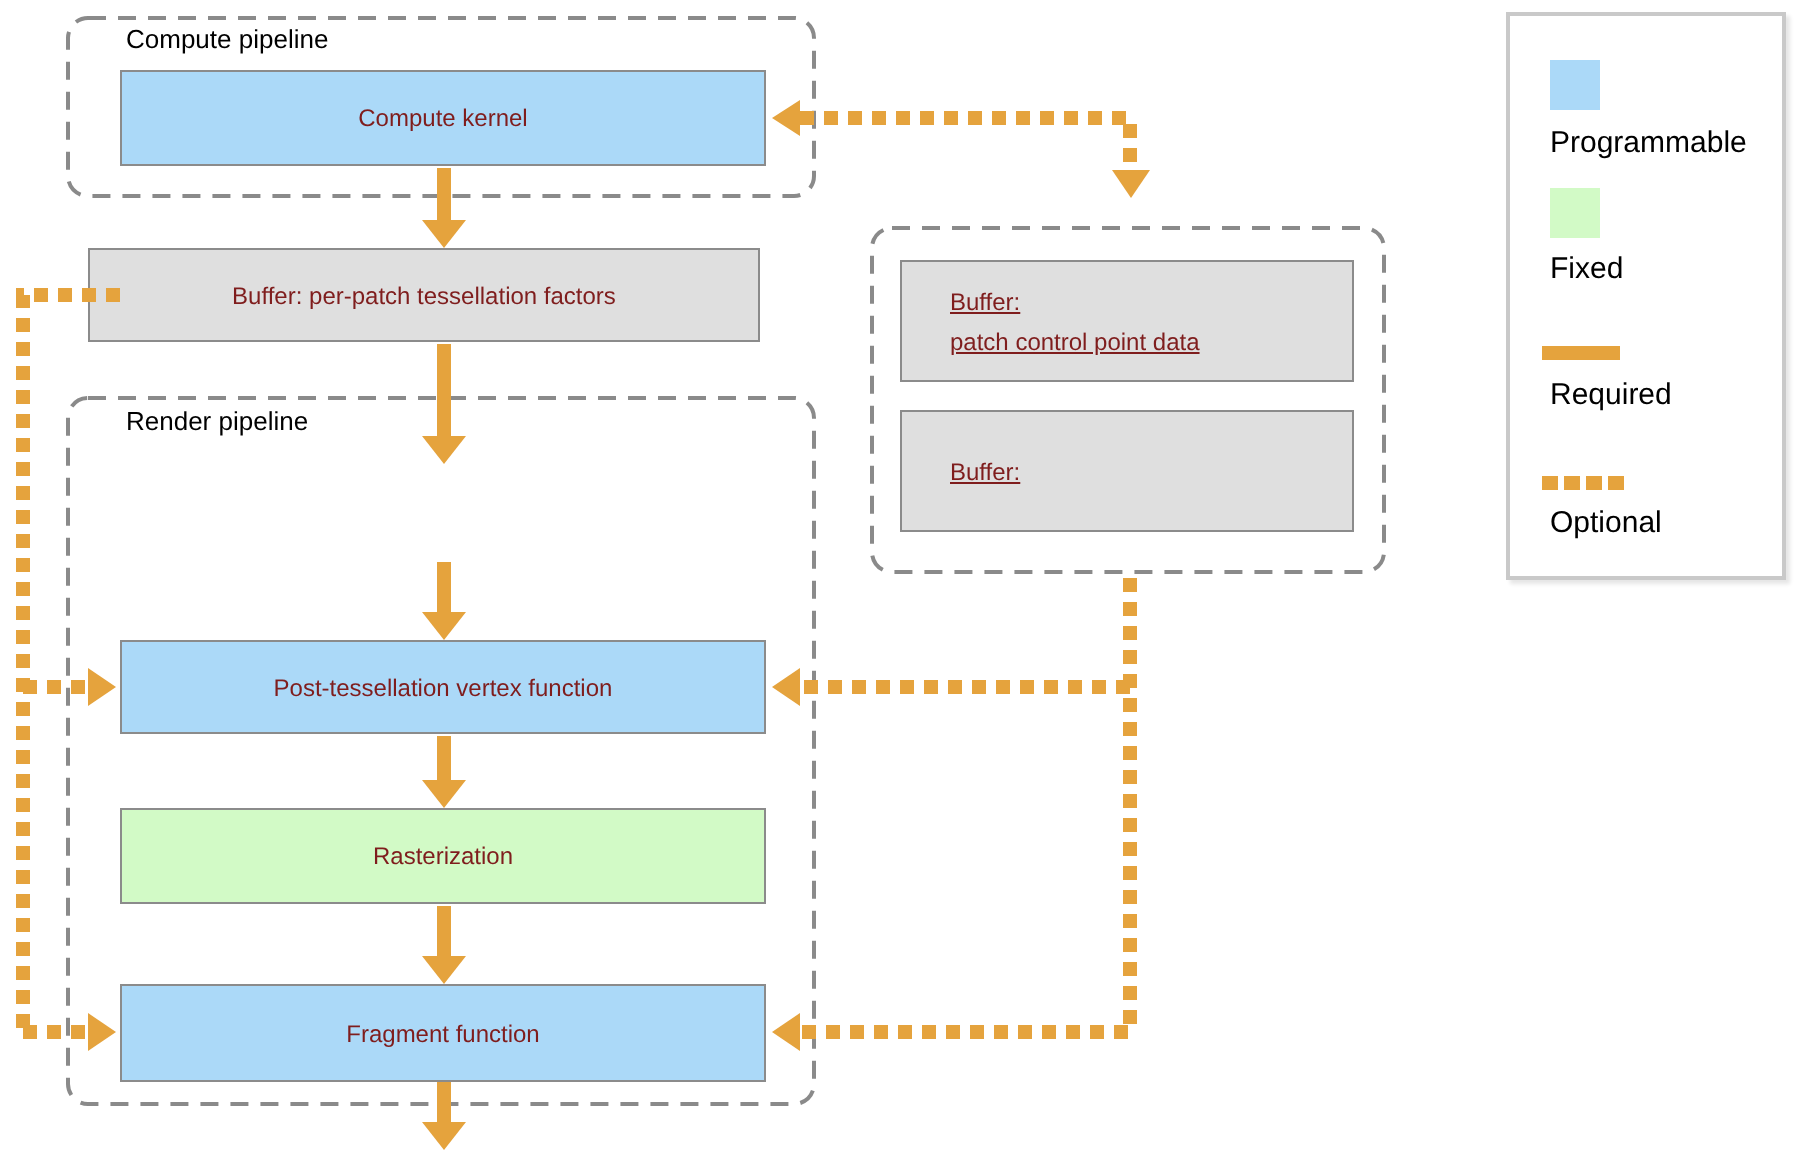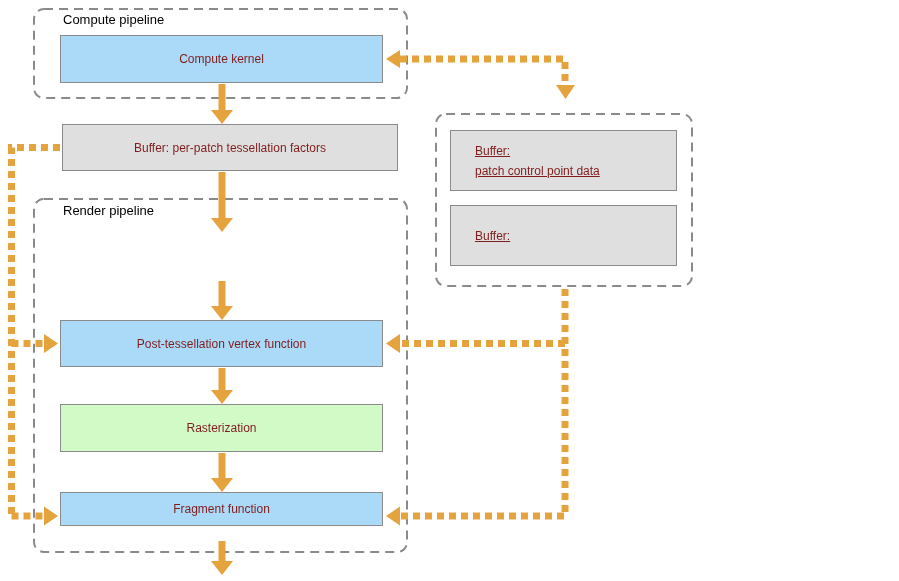--- a/index.html
+++ b/index.html
@@ -50,38 +50,51 @@
       <rect x="34" y="199" width="373" height="353" rx="10"></rect>
       <rect x="436" y="114" width="256" height="172" rx="10"></rect>
     </g>
   </svg>
 
   <div class="group-label" style="left:63px; top:12px;">Compute pipeline</div>
   <div class="group-label" style="left:63px; top:203px;">Render pipeline</div>
 
   <div class="node programmable" style="left:60px; top:35px;  width:323px; height:48px;">Compute kernel</div>
 
-  <div class="node buffer" style="left:62px; top:124px; width:336px; height:47px;">Buffer: per-patch tessellation factors</div>
+  <div class="node buffer" style="left:44px; top:124px; width:336px; height:47px;">Buffer: per-patch tessellation factors</div>
 
 
   <div class="node fixed" style="left:60px; top:404px; width:323px; height:48px;">Rasterization</div>
 
   <div class="node programmable" style="left:60px; top:320px; width:323px; height:47px;">Post-tessellation vertex function</div>
 
-  <div class="node programmable" style="left:60px; top:492px; width:323px; height:34px;">Fragment function</div>
+  <div class="node programmable" style="left:60px; top:492px; width:323px; height:49px;">Fragment function</div>
 
   <div class="node buffer two-line" style="left:450px; top:130px; width:227px; height:61px;">
     <span>Buffer:</span>
     <span>patch control point data</span>
   </div>
 
   <div class="node buffer two-line" style="left:450px; top:205px; width:227px; height:61px;">
     <span>Buffer:</span>
   </div>
 
+  <div class="legend">
+    <div class="swatch programmable" style="left:20px; top:22px;"></div>
+    <div class="lbl" style="top:55px;">Programmable</div>
+
+    <div class="swatch fixed" style="left:20px; top:86px;"></div>
+    <div class="lbl" style="top:118px;">Fixed</div>
+
+    <div class="line-required" style="top:165px;"></div>
+    <div class="lbl" style="top:181px;">Required</div>
+
+    <div class="line-optional" style="top:230px;"></div>
+    <div class="lbl" style="top:245px;">Optional</div>
+  </div>
 
   <svg class="layer" width="899" height="581">
     <g stroke="#E5A33D" fill="#E5A33D" stroke-width="7">
 
       <g>
         <line x1="222" y1="84" x2="222" y2="111"></line>
         <polygon stroke="none" points="211,110 233,110 222,124"></polygon>
       </g>
       <g>
         <line x1="222" y1="172" x2="222" y2="219"></line>

